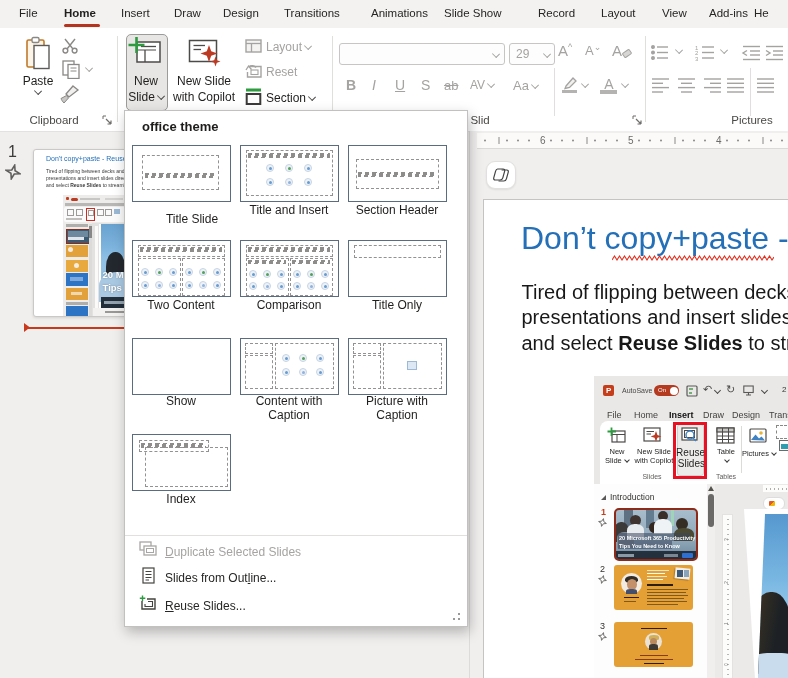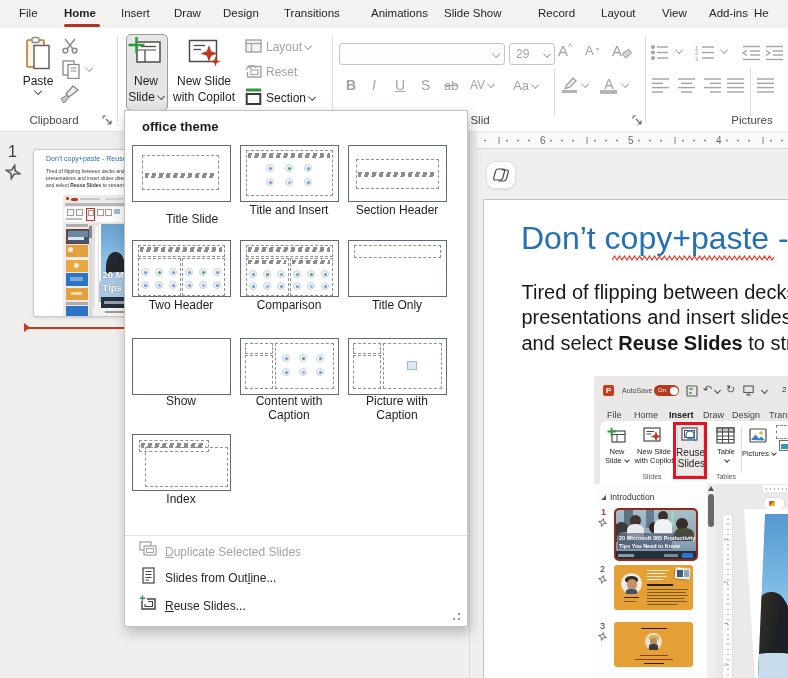--- a/index.html
+++ b/index.html
@@ -610,21 +610,21 @@
       </div>
     <div class="ico6" style="left:52px;top:27px;width:36px;">
         <i style="left:0;top:0;"></i>
         <i style="left:14px;top:0;"></i>
         <i style="left:28px;top:0;"></i>
         <i style="left:0;top:13px;"></i>
         <i style="left:14px;top:13px;"></i>
         <i style="left:28px;top:13px;"></i>
       </div>
   </div>
-  <div class="laylabel" style="left:1px;top:188px;">Two Header</div>
+  <div class="laylabel" style="left:1px;top:188px;">Two Content</div>
 
   <div class="lay" style="left:115px;top:129px;">
     <div class="dash" style="left:5px;top:4px;width:85px;height:10px;"></div>
     <div class="hatch" style="left:7px;top:6px;width:82px;"></div>
     <div class="dash" style="left:5px;top:17px;width:41px;height:36px;"></div>
     <div class="dash" style="left:49px;top:17px;width:41px;height:36px;"></div>
     <div class="hatch" style="left:7px;top:19px;width:38px;height:4px;"></div>
     <div class="hatch" style="left:51px;top:19px;width:38px;height:4px;"></div>
     <div class="ico6" style="left:8px;top:29px;width:36px;">
         <i style="left:0;top:0;"></i>

